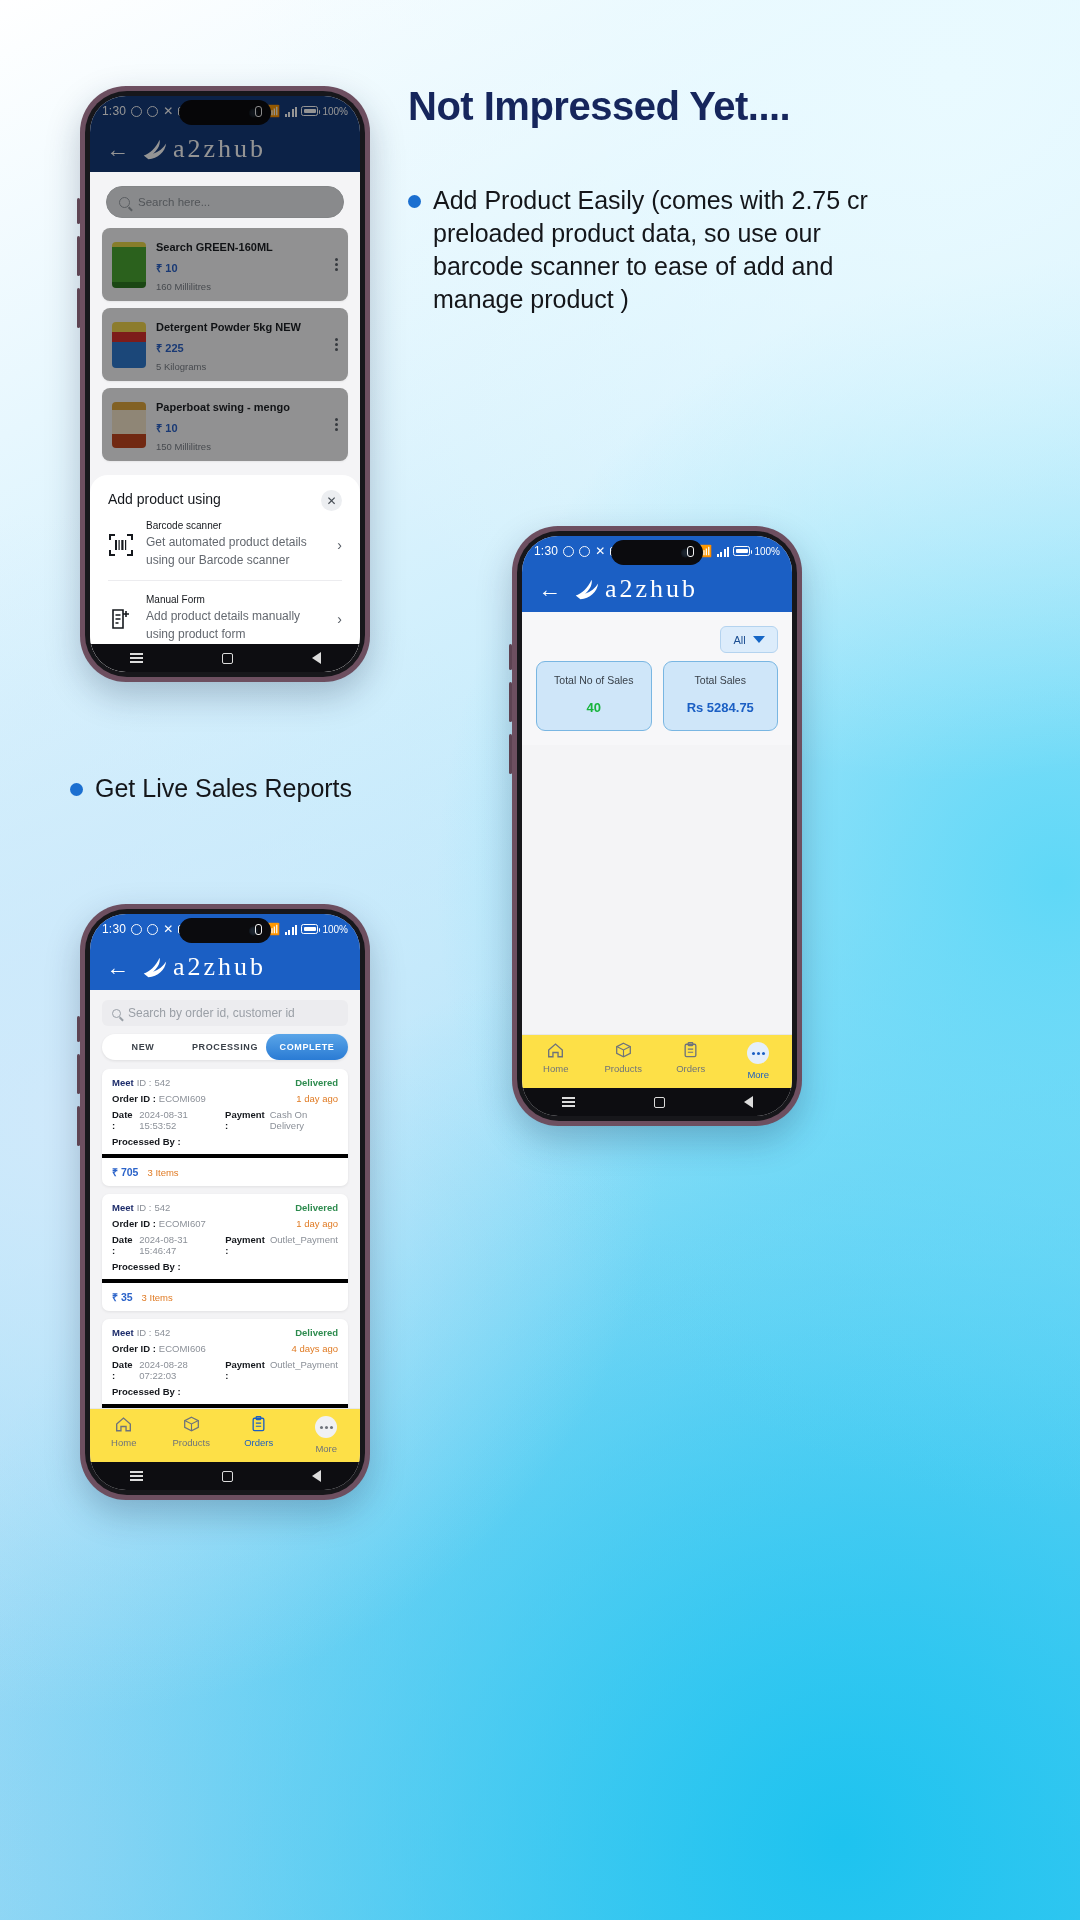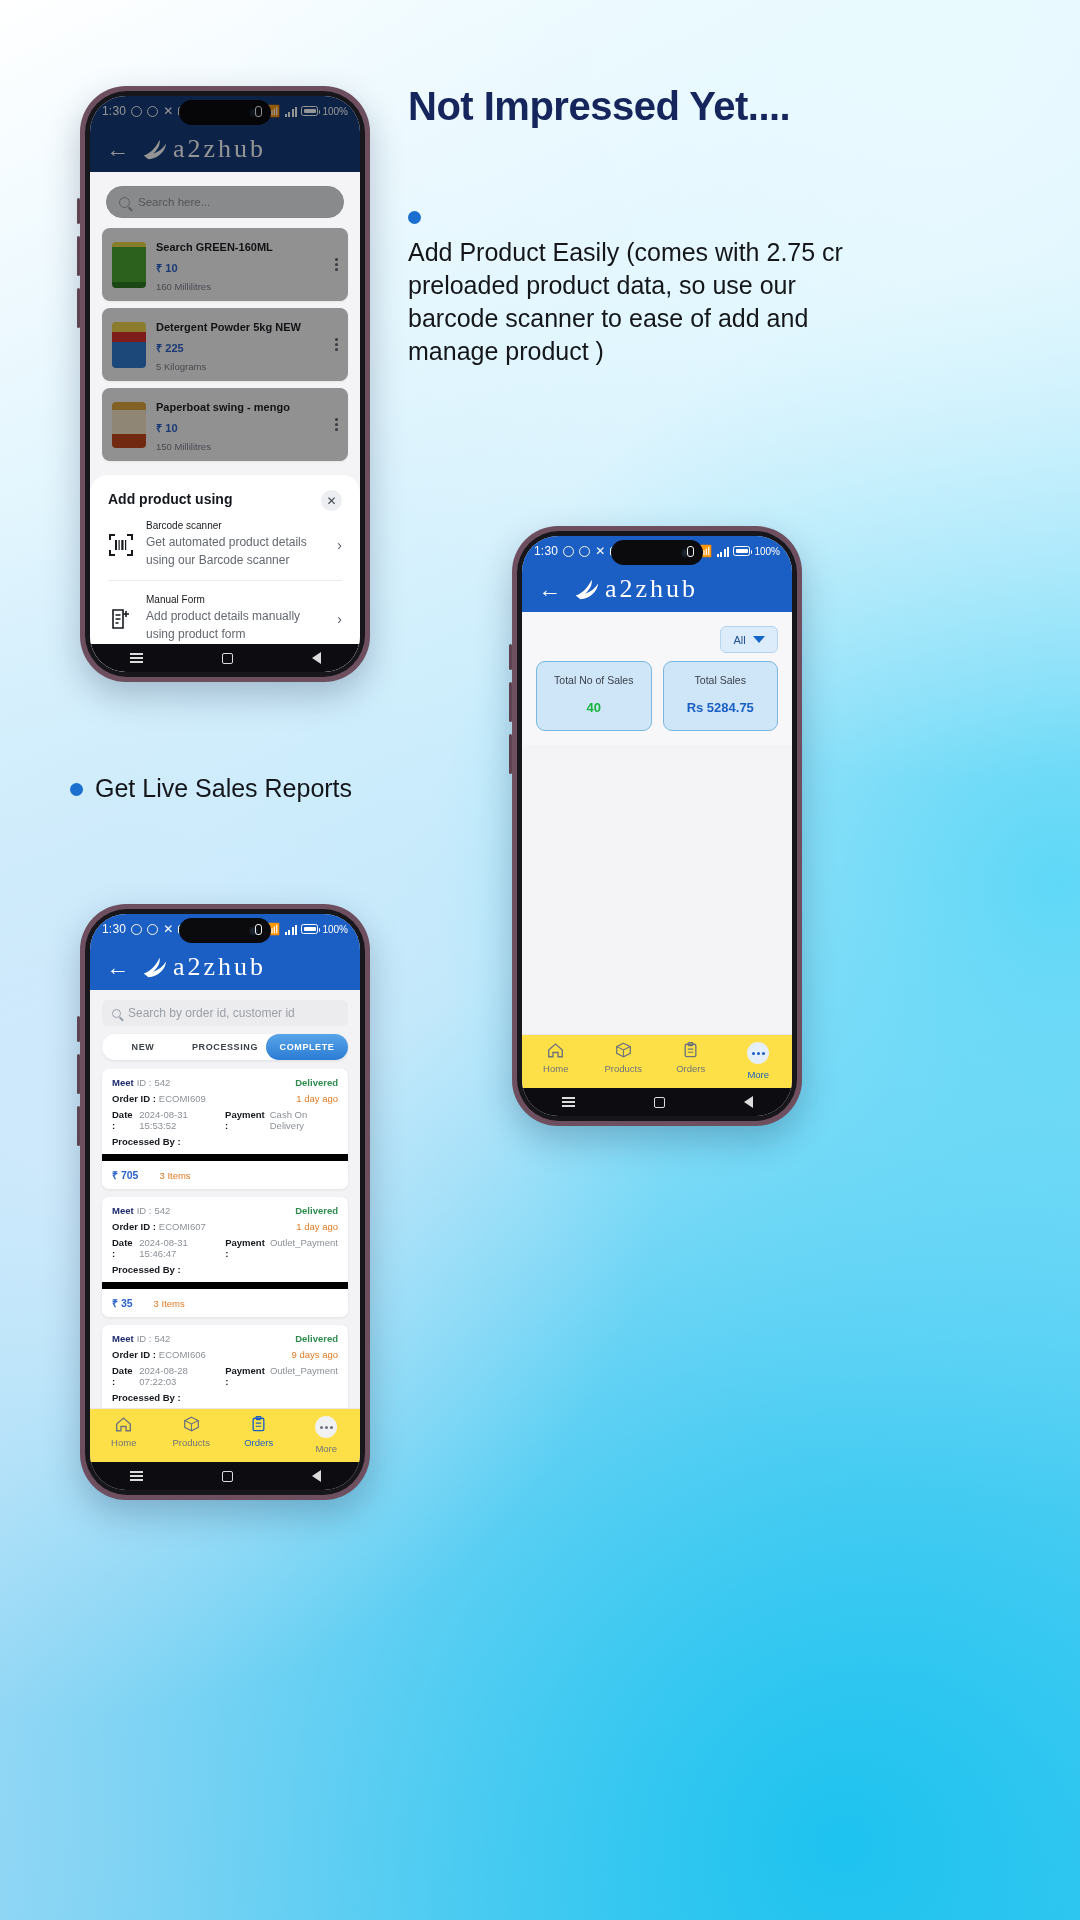--- a/index.html
+++ b/index.html
@@ -88,21 +88,21 @@
   .prod .meta { flex:1; min-width:0; }
   .prod .pname { font-size:11px; color:#1c1f24; font-weight:600; white-space:nowrap;
                  overflow:hidden; text-overflow:ellipsis; }
   .prod .pprice { font-size:11px; color:#2b63c9; margin-top:5px; font-weight:600; }
   .prod .punit { font-size:9.5px; color:#7b8089; margin-top:6px; }
   .kebab { display:flex; flex-direction:column; gap:2.4px; padding-left:6px; }
   .kebab i { width:3px; height:3px; border-radius:50%; background:#5d636c; display:block; }
 
   .sheet { position:absolute; left:0; right:0; bottom:0; background:#fff;
            border-radius:18px 18px 0 0; padding:16px 18px 18px; }
-  .sheet h3 { font-size:14px; color:#15181d; font-weight:700; }
+  .sheet h3 { font-size:14px; color:#15181d; font-weight:400; }
   .sheet .closebtn { position:absolute; right:18px; top:15px; width:21px; height:21px;
                      border-radius:50%; background:#eceef1; color:#444a52; font-size:12px;
                      display:flex; align-items:center; justify-content:center; }
   .opt { display:flex; align-items:center; gap:12px; padding:13px 0 11px; }
   .opt + .opt { border-top:1px solid #ececef; }
   .opt .oic { width:26px; flex:none; display:flex; justify-content:center; }
   .opt .otxt { flex:1; }
   .opt .otitle { font-size:10px; color:#14171c; }
   .opt .odesc { font-size:12px; color:#63686f; line-height:1.45; margin-top:3px; }
   .opt .chev { color:#555b63; font-size:14px; }
@@ -148,31 +148,31 @@
   .ocard { background:#fff; border-radius:7px; box-shadow:0 1px 3px rgba(0,0,0,.08); }
   .ocard .obody { padding:8px 10px 7px; }
   .oline { display:flex; align-items:baseline; font-size:9.5px; margin-bottom:5px; }
   .oline:last-child { margin-bottom:0; }
   .k { color:#15181d; font-weight:700; }
   .v { color:#8b9098; margin-left:3px; }
   .cust { color:#1d2c6b; font-weight:700; }
   .right { margin-left:auto; }
   .green { color:#2d8b4e; font-weight:700; }
   .orange { color:#e07b24; }
-  .ofoot { border-top:7px solid #000000; padding:7px 10px; display:flex; gap:21px; align-items:baseline; }
+  .ofoot { border-top:4px solid #000000; padding:7px 10px; display:flex; gap:9px; align-items:baseline; }
   .ofoot .amt { color:#2b63c9; font-size:10.5px; font-weight:700; }
   .ofoot .items { color:#e07b24; font-size:9.5px; }
 
   
   .headline { position:absolute; left:408px; top:84px; font-size:40px; font-weight:700;
               color:#16265c; letter-spacing:-.5px; }
   .bullet-blk { position:absolute; display:flex; gap:12px; align-items:flex-start; }
   .bullet-dot { width:13px; height:13px; border-radius:50%; background:#1b6fd0; flex:none; margin-top:11px; }
   .bullet-txt { font-size:25px; line-height:1.32; color:#14161a; }
-  #b1 { left:408px; top:200px; width:470px;flex-direction:column; }
+  #b1 { left:408px; top:184px; width:470px; }
   #b2 { left:70px; top:772px; width:400px; }
   #b3 { left:404px; top:1262px; width:400px; }
 </style>
 </head>
 <body>
 
 <div class="wrap">
 
   <div class="headline">Not Impressed Yet....</div>
 
@@ -554,21 +554,21 @@
           <div class="obody">
             <div class="oline">
               <span class="cust">Meet</span>
               <span class="v">ID :</span>
               <span class="v">542</span>
               <span class="right green">Delivered</span>
             </div>
             <div class="oline">
               <span class="k">Order ID :</span>
               <span class="v">ECOMI606</span>
-              <span class="right orange">9 days ago</span>
+              <span class="right orange">4 days ago</span>
             </div>
             <div class="oline">
               <span class="k">Date :</span>
               <span class="v">2024-08-28 07:22:03</span>
               <span class="k" style="margin-left:5px">Payment :</span>
               <span class="v">Outlet_Payment</span>
             </div>
             <div class="oline">
               <span class="k">Processed By :</span>
               <span class="v"></span>

